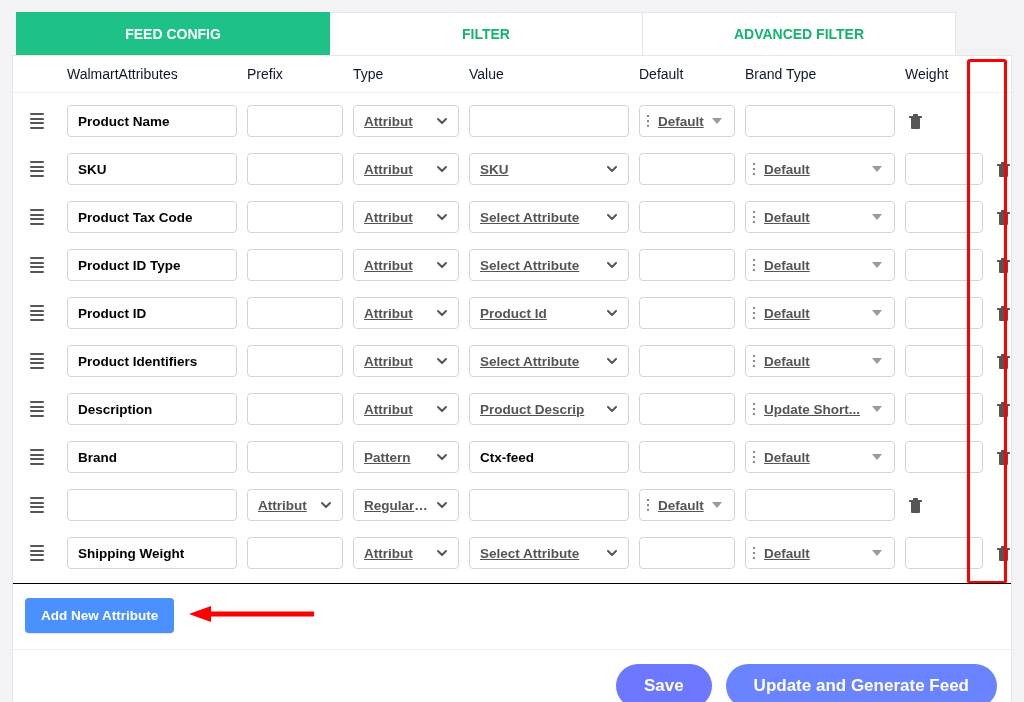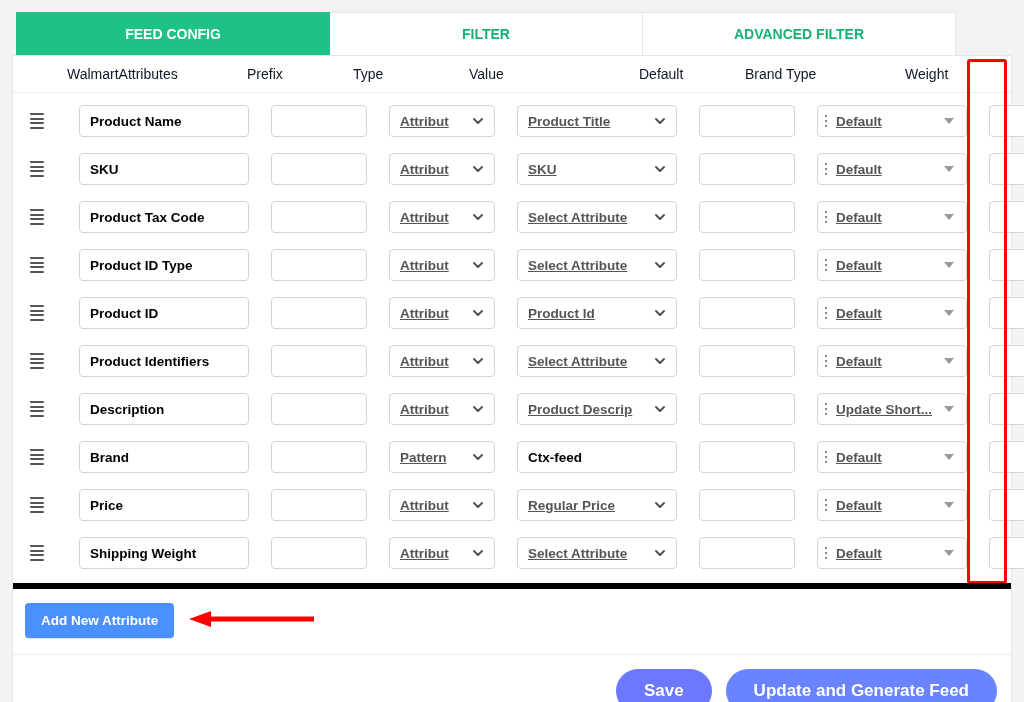--- a/index.html
+++ b/index.html
@@ -60,21 +60,21 @@
 
   
   .rows {
     border-top: 1px solid #eee;
     padding: 4px 0 6px 0;
     position: relative;
   }
   .row {
     display: grid;
     grid-template-columns: 30px 170px 96px 106px 160px 96px 150px 78px 30px;
-    column-gap: 22px;
+    column-gap: 10px;
     align-items: center;
     padding: 8px 14px;
   }
   .drag-handle {
     width: 16px;
     display: flex;
     flex-direction: column;
     gap: 2.5px;
     justify-content: center;
     align-items: center;
@@ -176,21 +176,21 @@
     border: 3px solid #ff0000;
     border-radius: 3px;
     pointer-events: none;
   }
 
   
   .footer-top {
     display: flex;
     align-items: center;
     padding: 14px 12px 16px 12px;
-    border-top: 6px solid #000000;
+    border-top: 1px solid #000000;
     position: relative;
   }
   .btn-add {
     background: #4a90ff;
     color: #fff;
     border: none;
     border-radius: 4px;
     padding: 10px 16px;
     font-weight: 600;
     font-size: 13.5px;
@@ -264,28 +264,20 @@
             <input style="">
           </div>
           <div class="select-like">
             <span class="txt">Attribut</span>
             <span class="chev">
               <svg width="12" height="12" viewBox="0 0 12 12">
                 <path d="M2 4 L6 8 L10 4" fill="none" stroke="#555" stroke-width="2" stroke-linecap="round" stroke-linejoin="round"></path>
               </svg>
             </span>
           </div>
-          <div class="select-like">
-            <span class="txt">Product Title</span>
-            <span class="chev">
-              <svg width="12" height="12" viewBox="0 0 12 12">
-                <path d="M2 4 L6 8 L10 4" fill="none" stroke="#555" stroke-width="2" stroke-linecap="round" stroke-linejoin="round"></path>
-              </svg>
-            </span>
-          </div>
           <div class="field">
             <input style="">
           </div>
           <div class="select-like output-select">
             <span class="txt">Default</span>
             <span class="output-caret"></span>
           </div>
           <div class="field">
             <input style="">
           </div>
@@ -644,23 +636,20 @@
               </svg>
             </span>
           </div>
         </div>
         <div class="row">
           <div class="drag-handle four">
             <span></span>
             <span></span>
             <span></span>
             <span></span>
-          </div>
-          <div class="field">
-            <input value="Price" style="">
           </div>
           <div class="field">
             <input style="">
           </div>
           <div class="select-like">
             <span class="txt">Attribut</span>
             <span class="chev">
               <svg width="12" height="12" viewBox="0 0 12 12">
                 <path d="M2 4 L6 8 L10 4" fill="none" stroke="#555" stroke-width="2" stroke-linecap="round" stroke-linejoin="round"></path>
               </svg>

